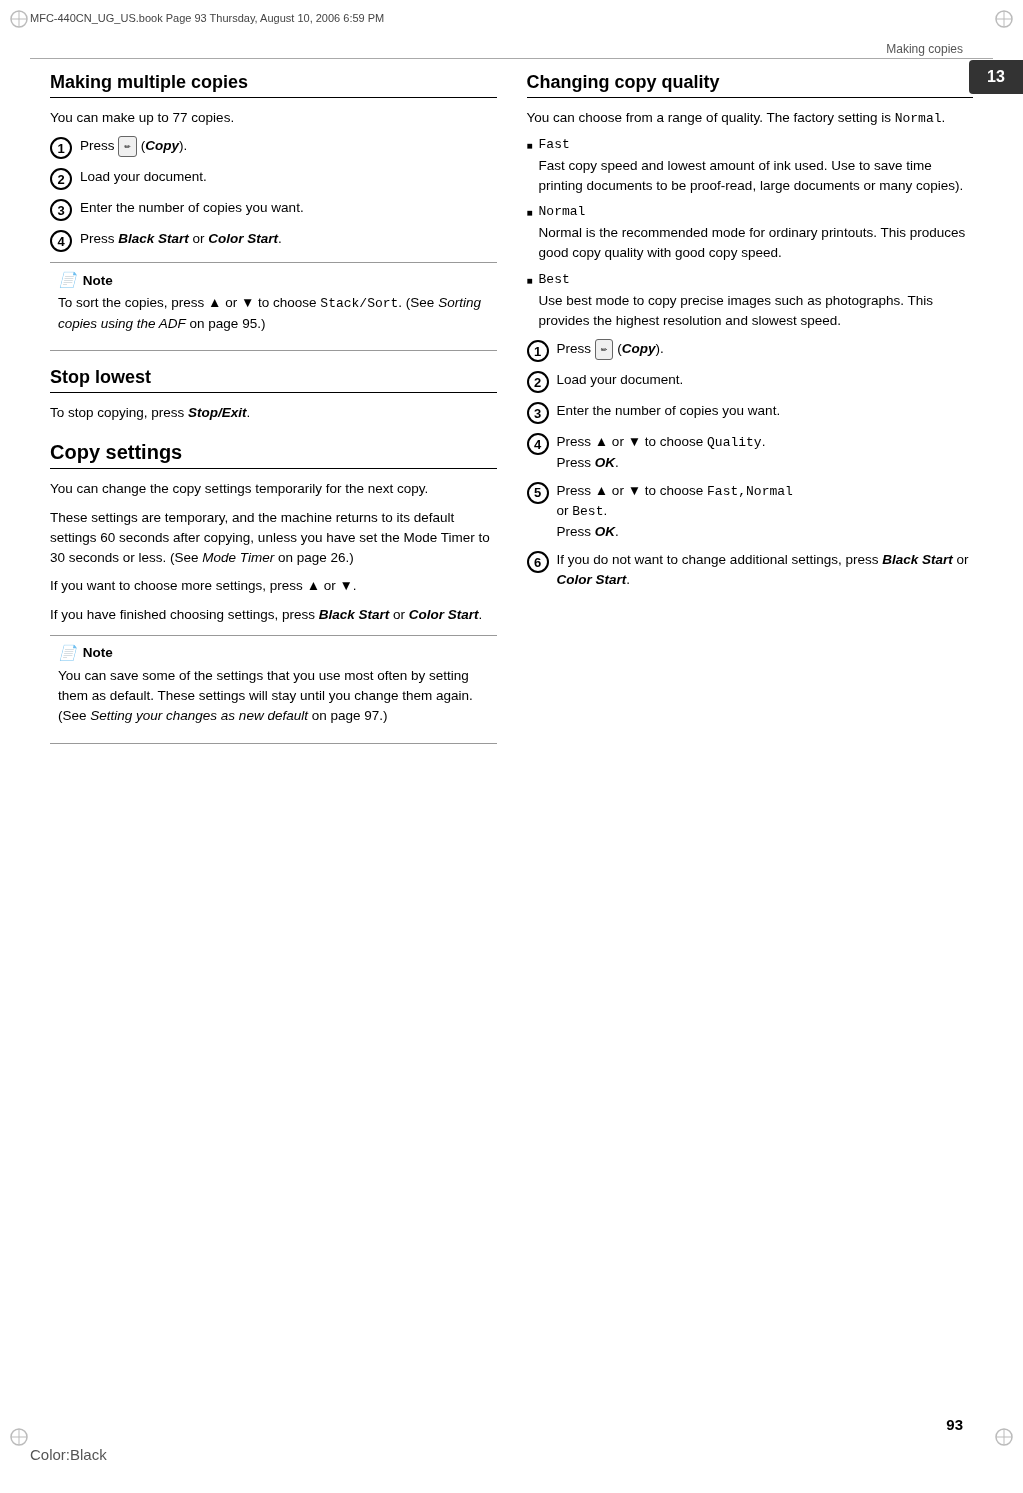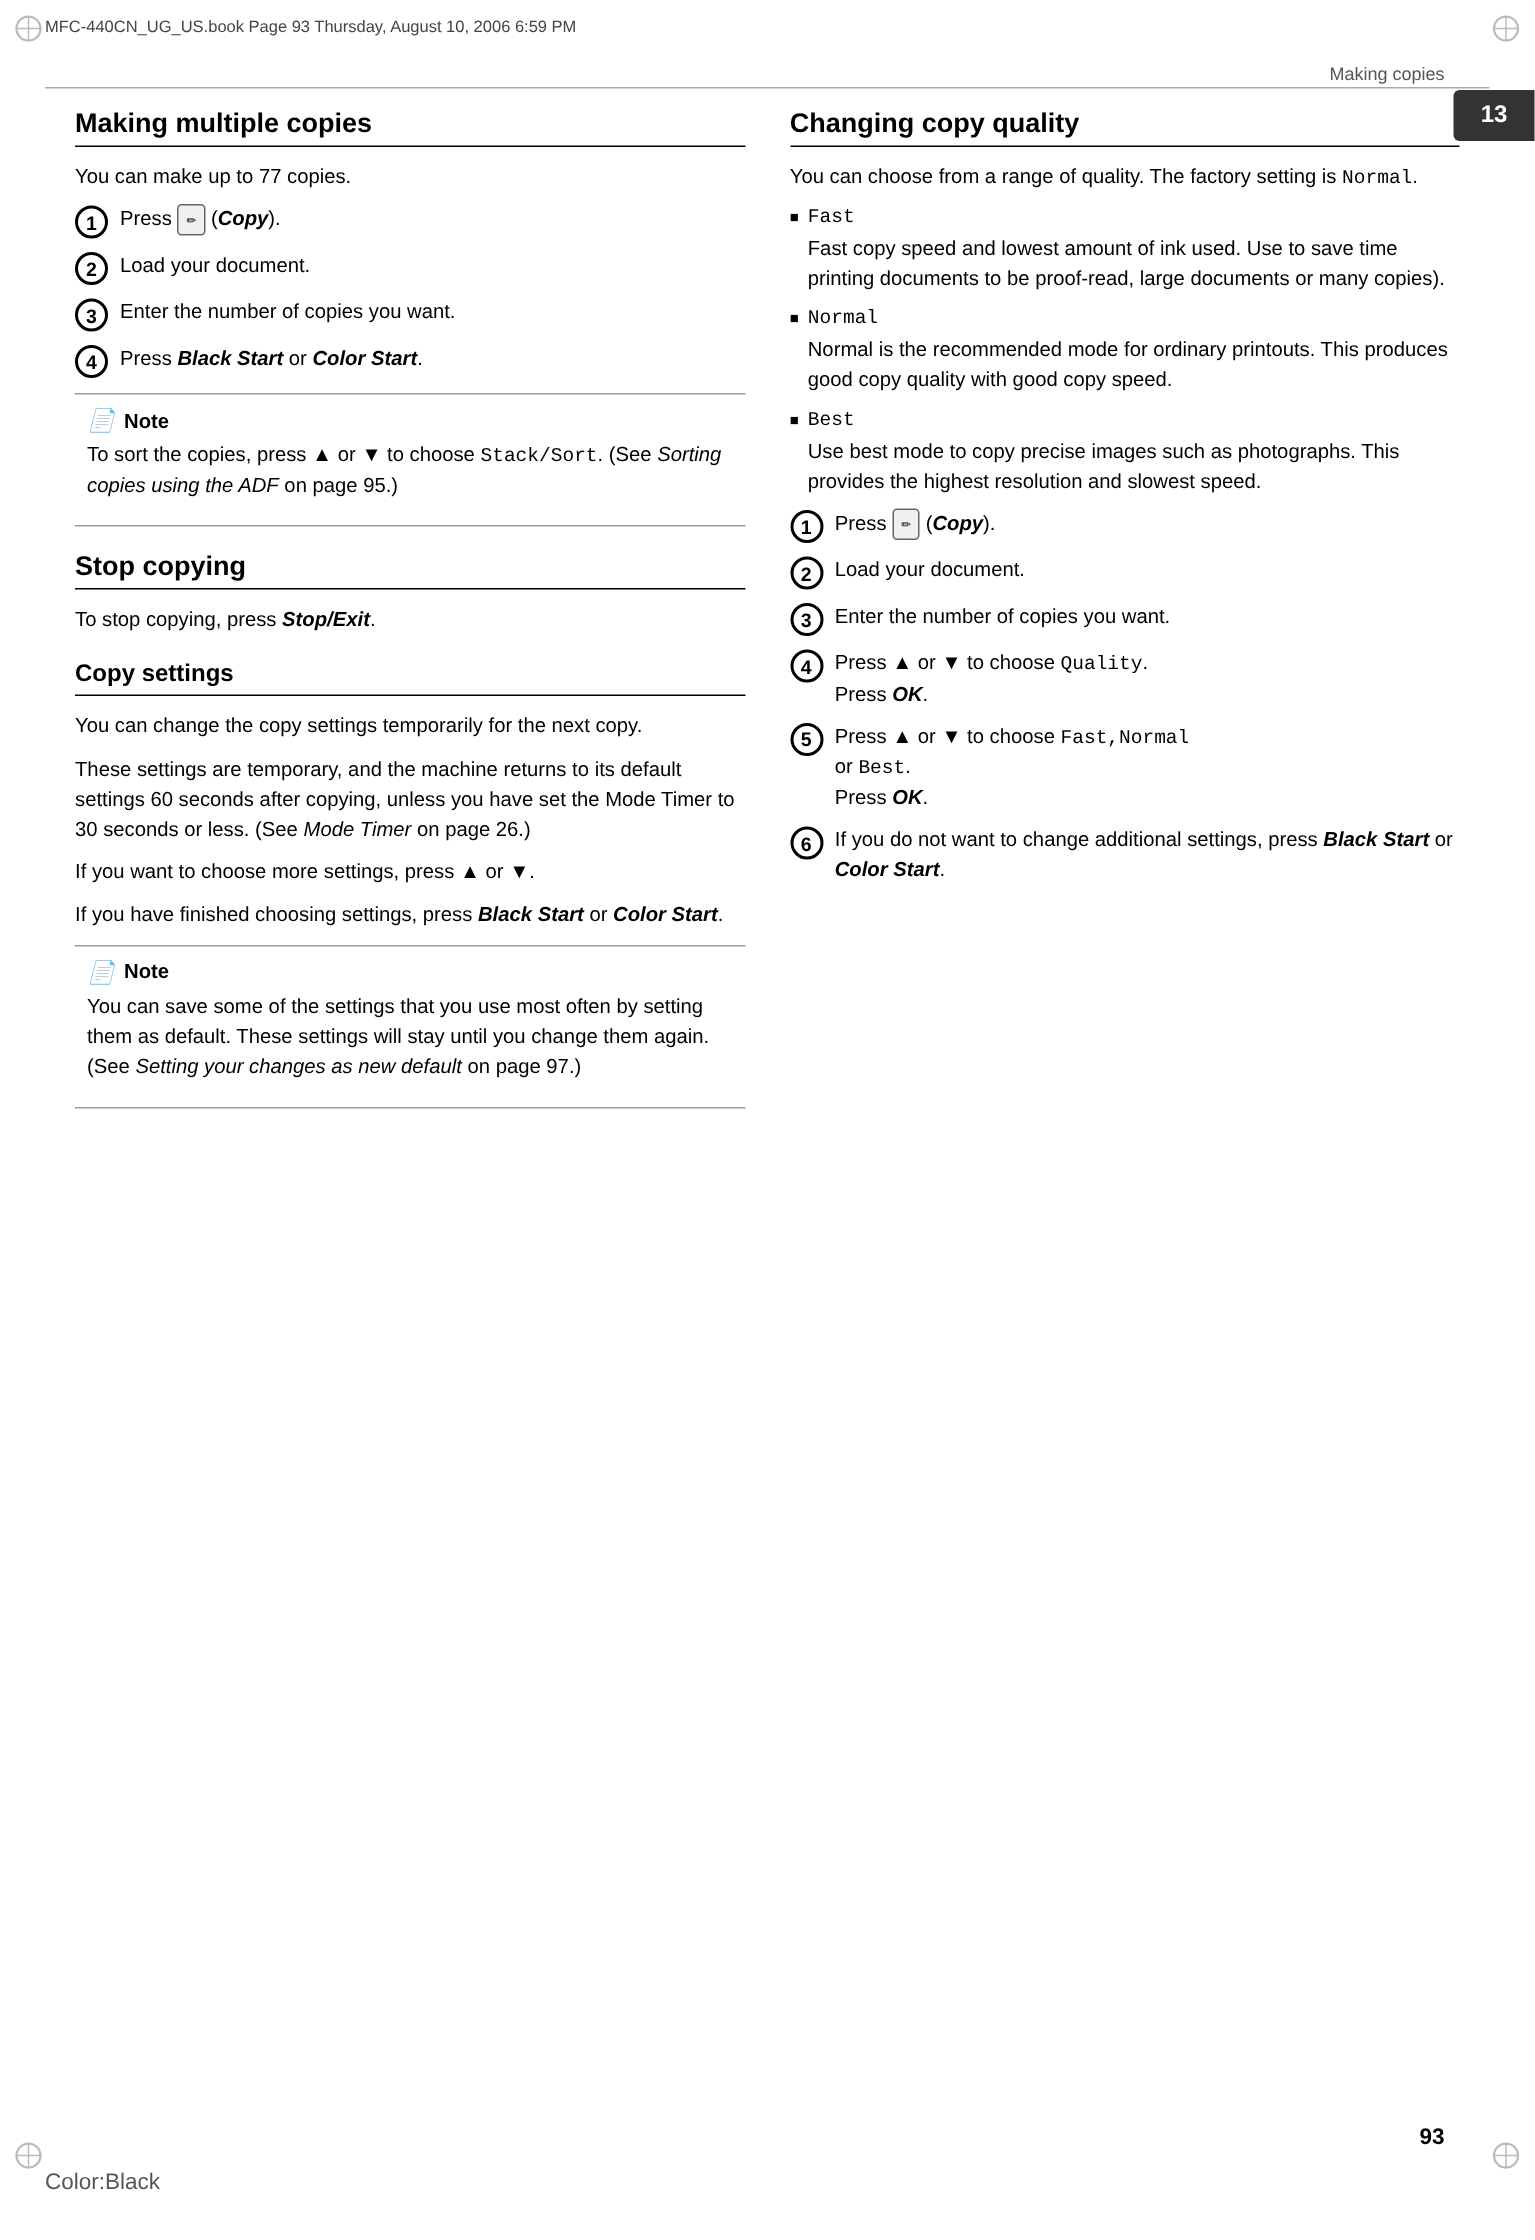--- a/index.html
+++ b/index.html
@@ -111,21 +111,21 @@
     
     .section-title {
       font-size: 18px;
       font-weight: bold;
       border-bottom: 1.5px solid #000;
       padding-bottom: 4px;
       margin-bottom: 10px;
     }
 
     .section-title-large {
-      font-size: 16px;
+      font-size: 20px;
       font-weight: bold;
       border-bottom: 1.5px solid #000;
       padding-bottom: 4px;
       margin-bottom: 10px;
       margin-top: 18px;
     }
 
     p {
       margin-bottom: 8px;
       line-height: 1.5;
@@ -303,21 +303,21 @@
             <span class="note-icon">📄</span>
             <span>Note</span>
           </div>
           <p>
             To sort the copies, press ▲ or ▼ to choose <span class="mono">Stack/Sort</span>. (See <em>Sorting copies using the ADF</em> on page 95.)
           </p>
         </div>
       </div>
 
       <div style="margin-top:16px;">
-        <div class="section-title">Stop copying</div>
+        <div class="section-title">Stop lowest</div>
         <p>
           To stop copying, press <strong>Stop/Exit</strong>.
         </p>
       </div>
 
       <div style="margin-top:4px;">
         <div class="section-title-large">Copy settings</div>
         <p>You can change the copy settings temporarily for the next copy.</p>
         <p>
           These settings are temporary, and the machine returns to its default settings 60 seconds after copying, unless you have set the Mode Timer to 30 seconds or less. (See <em>Mode Timer</em> on page 26.)

